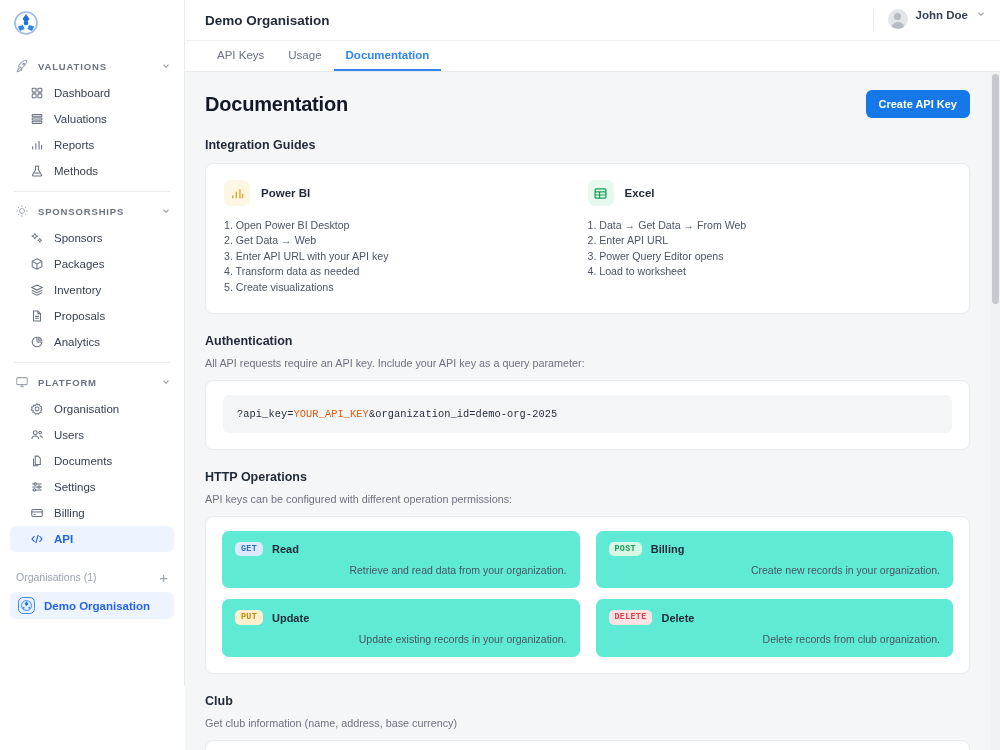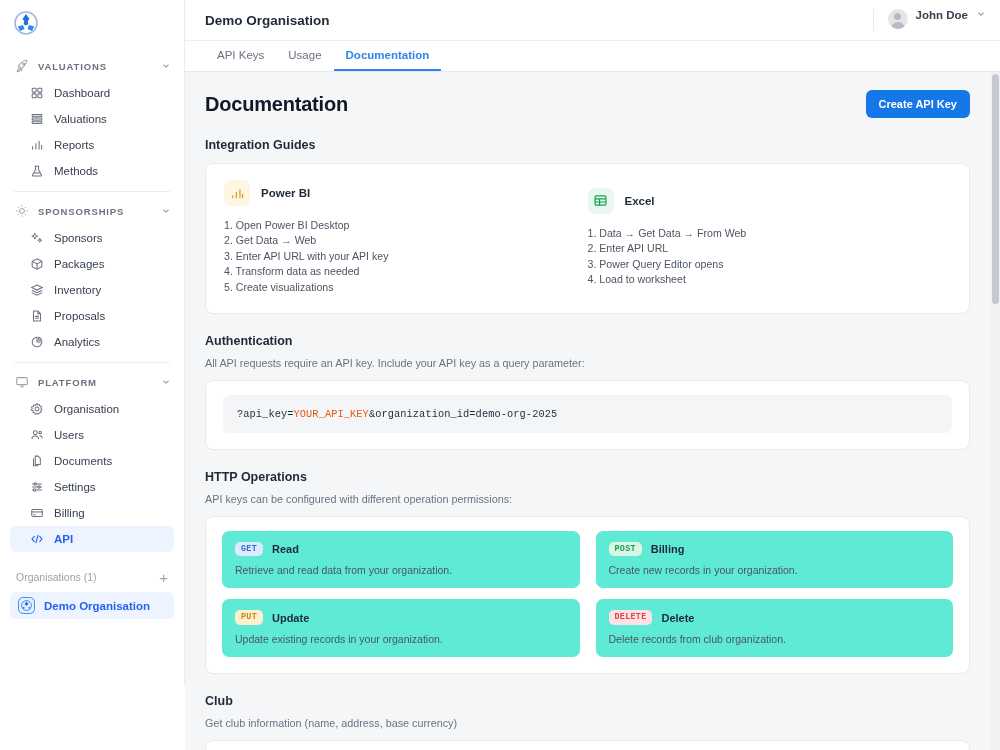--- a/index.html
+++ b/index.html
@@ -106,21 +106,21 @@
 
   .section-title { font-size:12.5px; font-weight:700; color:#1f2937; margin: 20px 0 0 0; }
   .section-sub { font-size:10.8px; color:#6b7280; margin-top: 9px; }
 
   .card {
     background:#fff; border:1px solid #e8eaee; border-radius:8px;
     margin-top: 11px;
   }
 
   
-  .guides { display:flex; padding: 16px 18px 18px 18px; gap: 0; align-items: center; }
+  .guides { display:flex; padding: 16px 18px 18px 18px; gap: 0; }
   .guide { flex:1 1 50%; min-width:0; }
   .guide-head { display:flex; align-items:center; gap:11px; }
   .guide-icon { width:26px; height:26px; border-radius:7px; display:flex; align-items:center; justify-content:center; flex:0 0 26px;}
   .guide-icon.powerbi { background:#fdf6e3; color:#d9a322; }
   .guide-icon.excel { background:#e7f8ee; color:#17a053; }
   .guide-name { font-size:11.5px; font-weight:700; color:#1f2937; }
   .guide-steps { margin-top:12px; }
   .guide-step { font-size:10.6px; color:#4b5563; line-height:15.4px; }
 
   
@@ -140,21 +140,21 @@
   .op-head { display:flex; align-items:center; gap:9px; }
   .badge {
     font-family:"Liberation Mono", monospace; font-size:8.4px; font-weight:700;
     border-radius:5px; padding: 3px 6px; letter-spacing:.3px; line-height:1;
   }
   .badge.get { background:#dbeafe; color:#2f6fd0; }
   .badge.post { background:#d8f6e4; color:#15a05a; }
   .badge.put { background:#fdf0cf; color:#c08a12; }
   .badge.delete { background:#fde2e4; color:#e0414f; }
   .op-name { font-size:11px; font-weight:700; color:#1f2937; }
-  .op-desc { margin-top:8px; font-size:10.5px; color:#4b5563; }
+  .op-desc { margin-top:8px; font-size:10.5px; color:#4b5563;text-align:right; }
 
   
   .endpoint-row {
     display:flex; align-items:center; gap:12px;
     padding: 12px 16px 13px 16px; cursor:pointer;
   }
   .endpoint-spacer { flex:1 1 auto; }
 
   
   .vscroll { position:absolute; right:0; top:0; width:9px; height:100%; background:#f1f2f4; }

